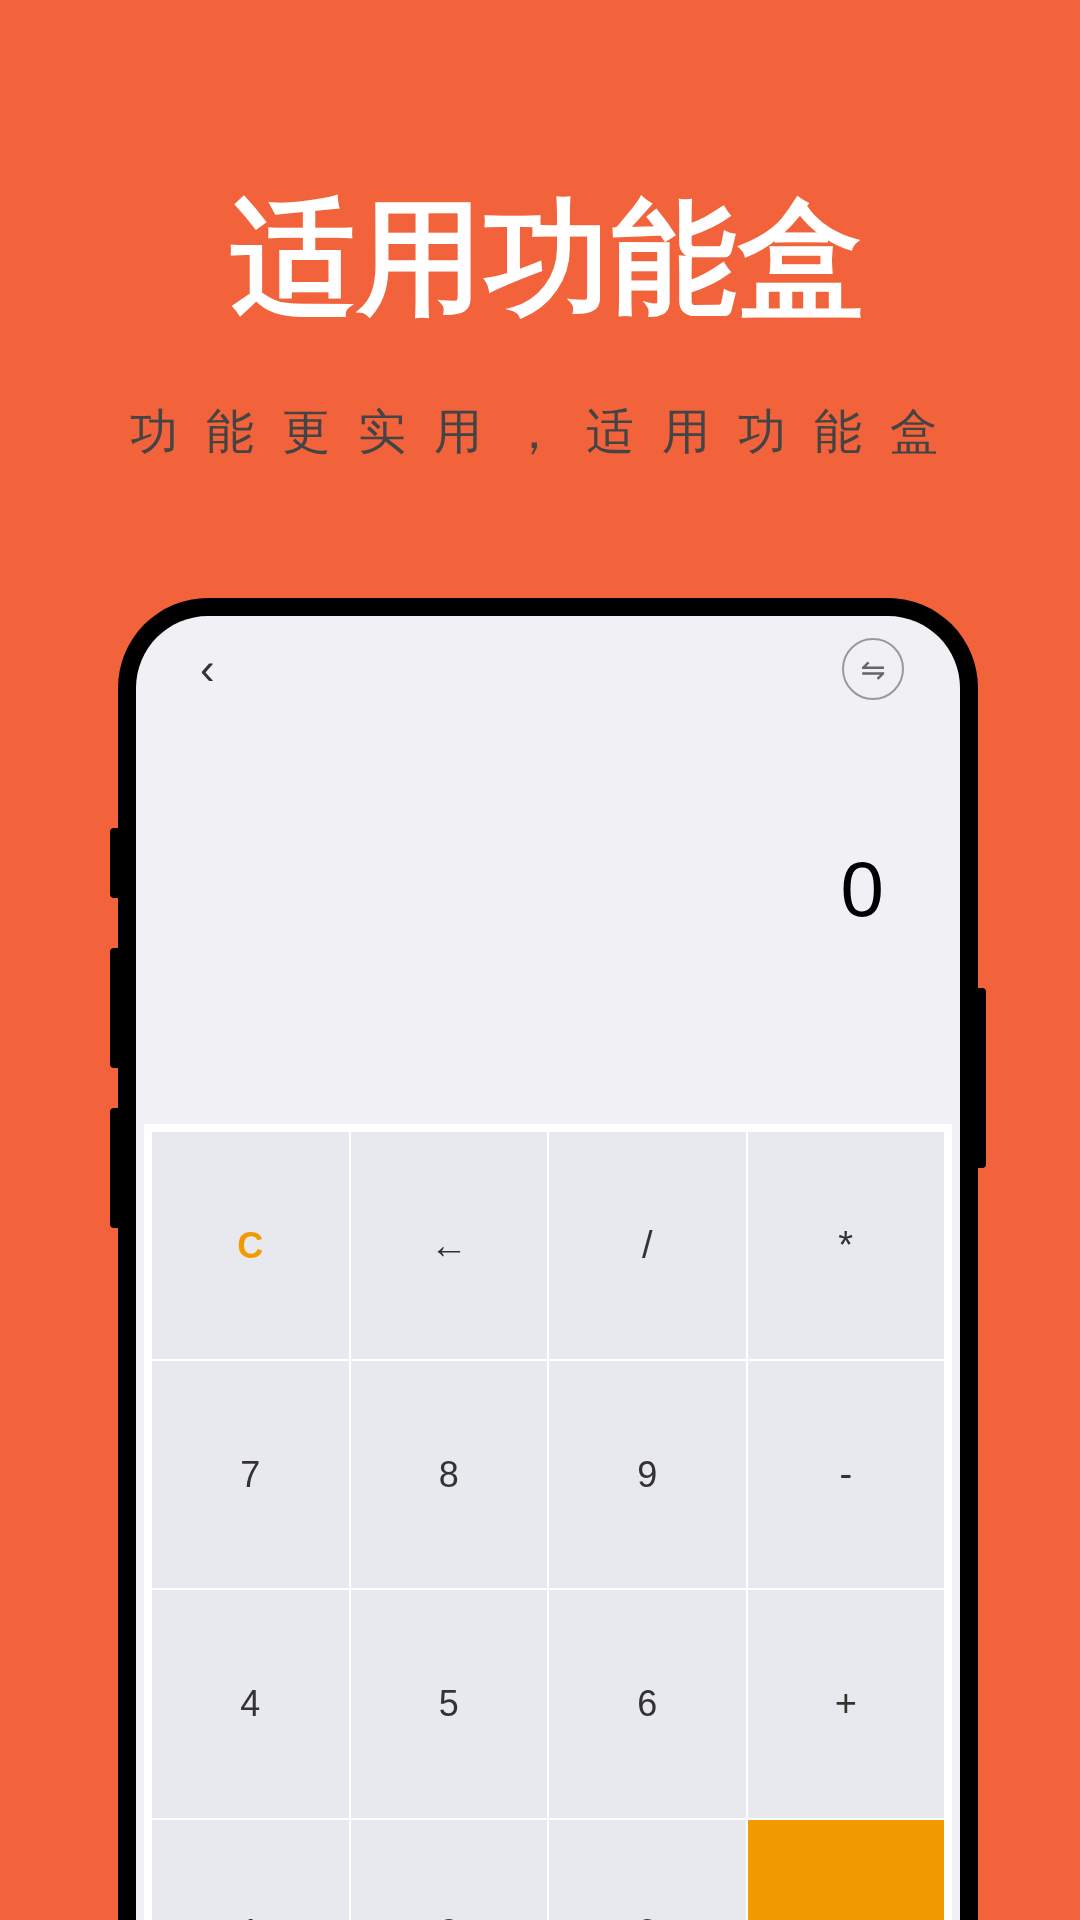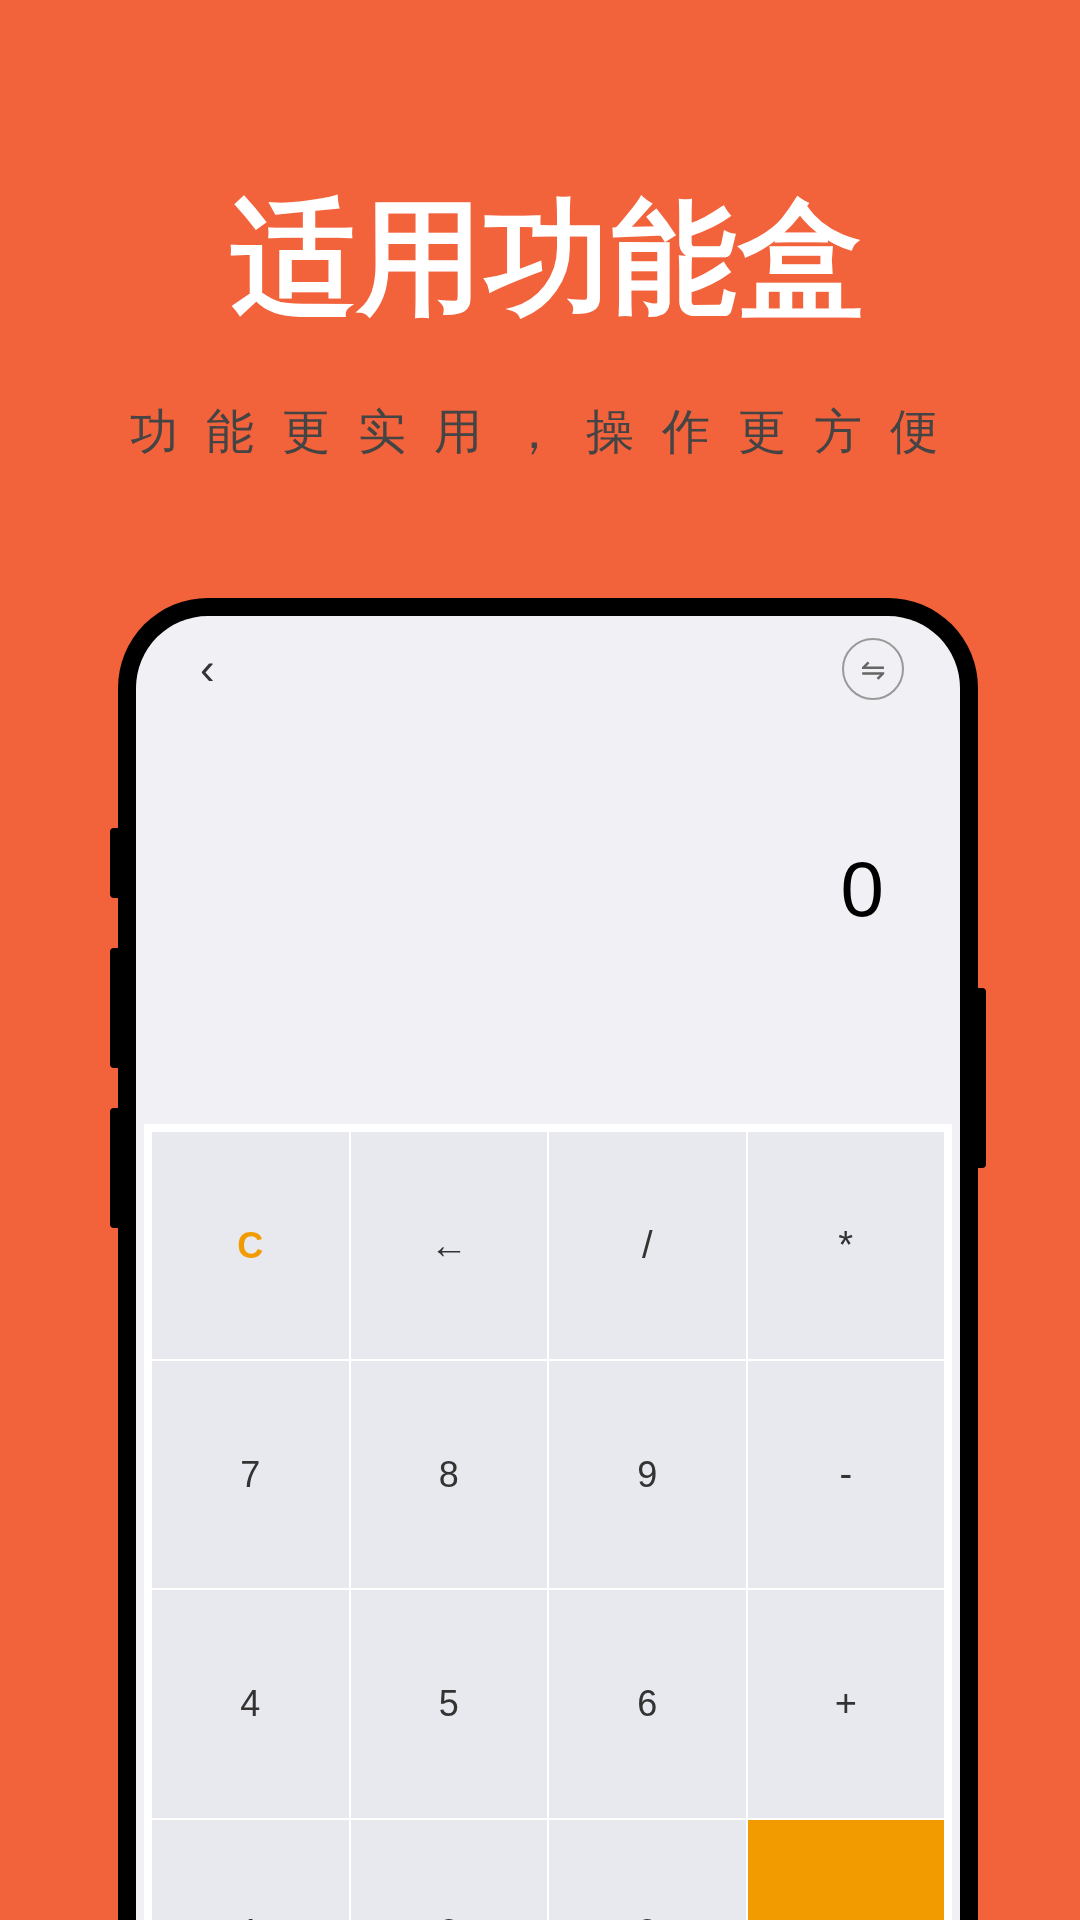--- a/index.html
+++ b/index.html
@@ -163,21 +163,21 @@
     }
     
     .key.operator {
       font-size: 38px;
     }
   </style>
 </head>
 <body>
 
 <div class="promo-title">适用功能盒</div>
-<div class="promo-subtitle">功能更实用，操作更方便</div>
+<div class="promo-subtitle">功能更实用，适用功能盒</div>
 
 <div class="phone-frame">
   <div class="phone-button-left btn1"></div>
   <div class="phone-button-left btn2"></div>
   <div class="phone-button-left btn3"></div>
   <div class="phone-button-right"></div>
 
   <div class="phone-screen">
 
     <div class="app-header">

